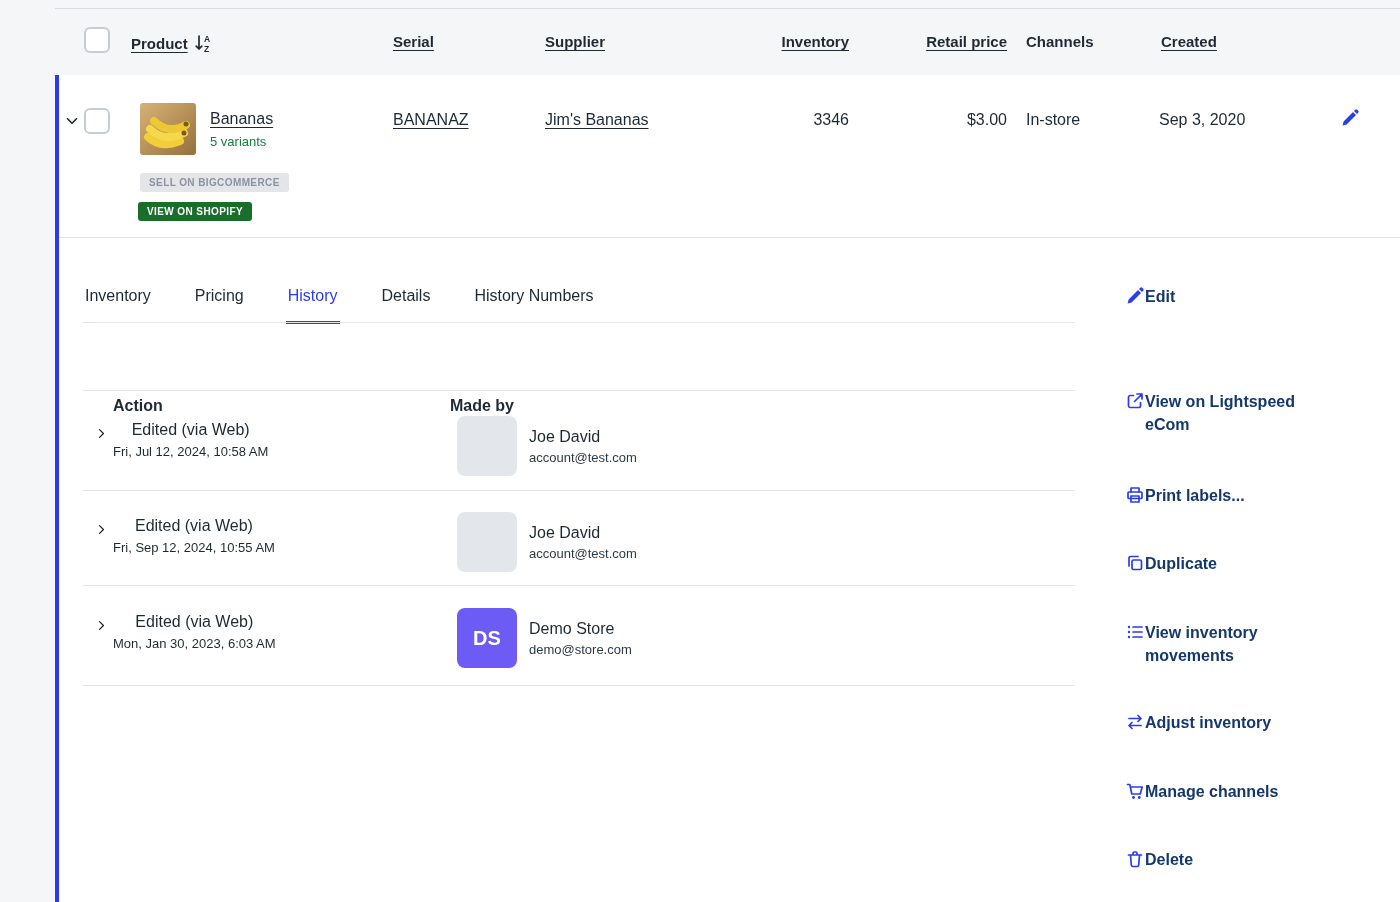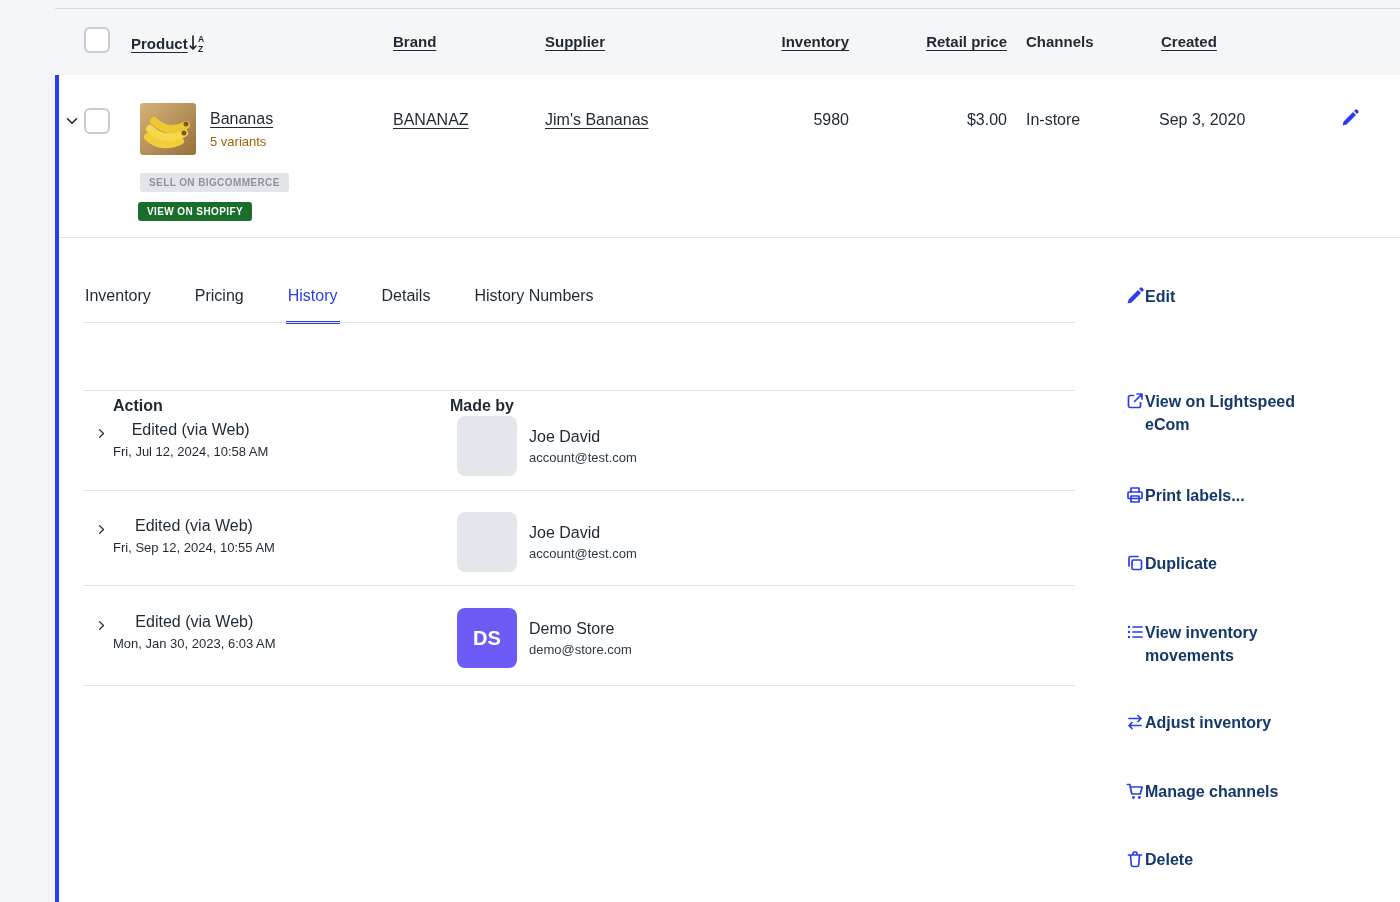--- a/index.html
+++ b/index.html
@@ -8,42 +8,42 @@
     position:relative; width:1400px; height:902px;
     background:#f5f6f7; color:#1f2933; overflow:hidden;
   }
   .top-rule { position:absolute; top:8px; left:55px; right:0; height:1px; background:#d9dce1; }
 
   
   .col-header { position:absolute; top:33px; font-size:15px; font-weight:700; color:#1f2933; white-space:nowrap; }
   .sortable { text-decoration:underline; text-underline-offset:3px; cursor:pointer; }
   .checkbox { width:26px; height:26px; background:#fff; border:2px solid #c6ccd4; border-radius:6px; cursor:pointer; }
   .header-checkbox { position:absolute; left:84px; top:27px; }
-  .col-product { left:131px; display:flex; align-items:center; }
+  .col-product { left:131px; display:flex; align-items:center; gap:6px; }
   .col-brand { left:393px; }
   .col-supplier { left:545px; }
   .col-inventory { right:551px; }
   .col-retail { right:393px; }
   .col-channels { left:1026px; }
   .col-created { left:1161px; }
 
   
   .card {
     position:absolute; left:55px; top:75px; width:1345px; height:827px;
     background:#ffffff; border-left:4px solid #2b3cf0;
   }
   .divider { position:absolute; background:#e2e5e9; height:1px; }
   .d-row { left:0; right:0; top:162px; }
 
   
   .chev-down { position:absolute; left:4px; top:37px; color:#1f2933; cursor:pointer; }
   .row-checkbox { position:absolute; left:25px; top:33px; }
   .thumb { position:absolute; left:81px; top:28px; width:56px; height:52px; border-radius:3px; overflow:hidden; }
   .prod-name { position:absolute; left:151px; top:35px; font-size:16px; font-weight:400; text-decoration:underline; text-underline-offset:3px; cursor:pointer; }
-  .prod-variants { position:absolute; left:151px; top:59px; font-size:13px; color:#a16207; }
+  .prod-variants { position:absolute; left:151px; top:59px; font-size:13px; color:#15803d; }
   .badge { position:absolute; font-size:10px; font-weight:700; letter-spacing:.4px; padding:4px 9px; border-radius:3px; white-space:nowrap; cursor:pointer; }
   .badge-gray { left:81px; top:98px; background:#e3e5e9; color:#8b93a0; }
   .badge-green { left:79px; top:127px; background:#1a6e2c; color:#ffffff; }
   .cell { position:absolute; top:36px; font-size:16px; white-space:nowrap; }
   .cell-link { text-decoration:underline; text-underline-offset:3px; cursor:pointer; }
   .cell-brand { left:334px; }
   .cell-supplier { left:486px; }
   .cell-inventory { right:551px; }
   .cell-retail { right:393px; }
   .cell-channels { left:967px; }
@@ -97,21 +97,21 @@
   <div class="col-header col-product">
     <span class="sortable">Product</span>
     <span>
       <svg width="19" height="20" viewBox="0 0 19 20" fill="none" stroke="#1f2933" stroke-width="1.7" stroke-linecap="round" stroke-linejoin="round">
         <path d="M5 3v13M2.2 13.2 5 16l2.8-2.8"></path>
         <text x="10" y="9" font-size="8.5" font-weight="bold" fill="#1f2933" stroke="none">A</text>
         <text x="10" y="19" font-size="8.5" font-weight="bold" fill="#1f2933" stroke="none">Z</text>
       </svg>
     </span>
   </div>
-  <div class="col-header col-brand sortable">Brand</div>
+  <div class="col-header col-brand sortable">Serial</div>
   <div class="col-header col-supplier sortable">Supplier</div>
   <div class="col-header col-inventory sortable">Inventory</div>
   <div class="col-header col-retail sortable">Retail price</div>
   <div class="col-header col-channels">Channels</div>
   <div class="col-header col-created sortable">Created</div>
 
   <div class="card">
 
     <span class="chev-down">
       <svg width="18" height="18" viewBox="0 0 20 20" fill="none" stroke="currentColor" stroke-width="1.8" stroke-linecap="round" stroke-linejoin="round">
@@ -136,21 +136,21 @@
         <circle cx="44" cy="30" r="2.5" fill="#7a5a1e"></circle>
       </svg>
     </div>
     <div class="prod-name">Bananas</div>
     <div class="prod-variants">5 variants</div>
     <div class="badge badge-gray">SELL ON BIGCOMMERCE</div>
     <div class="badge badge-green">VIEW ON SHOPIFY</div>
 
     <div class="cell cell-brand cell-link">BANANAZ</div>
     <div class="cell cell-supplier cell-link">Jim's Bananas</div>
-    <div class="cell cell-inventory">5980</div>
+    <div class="cell cell-inventory">3346</div>
     <div class="cell cell-retail">$3.00</div>
     <div class="cell cell-channels">In-store</div>
     <div class="cell cell-created">Sep 3, 2020</div>
 
     <span class="row-edit-icon">
       <svg width="20" height="20" viewBox="0 0 20 20" fill="currentColor">
         <path d="M2.6 17.4l1-4L13 4l3 3-9.4 9.4-4 1zM14 3l1.2-1.2a1.5 1.5 0 012.1 0l.9.9a1.5 1.5 0 010 2.1L17 6l-3-3z"></path>
       </svg>
     </span>
 

